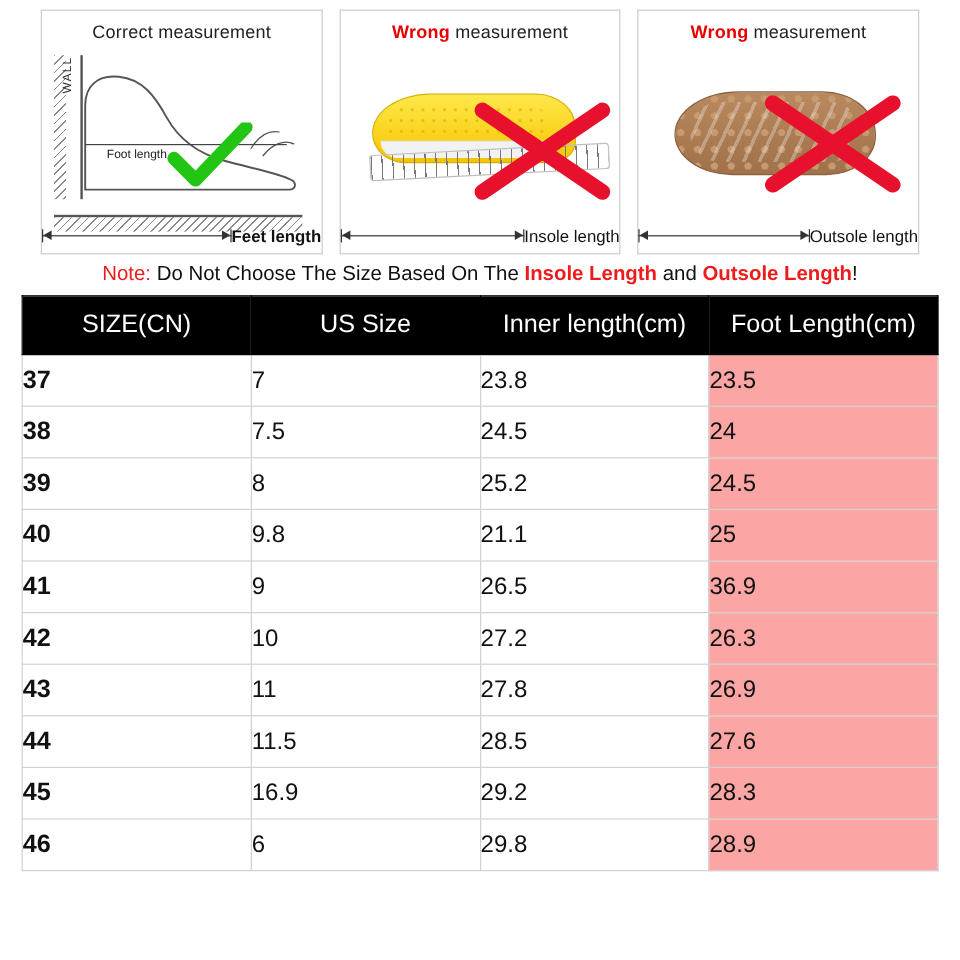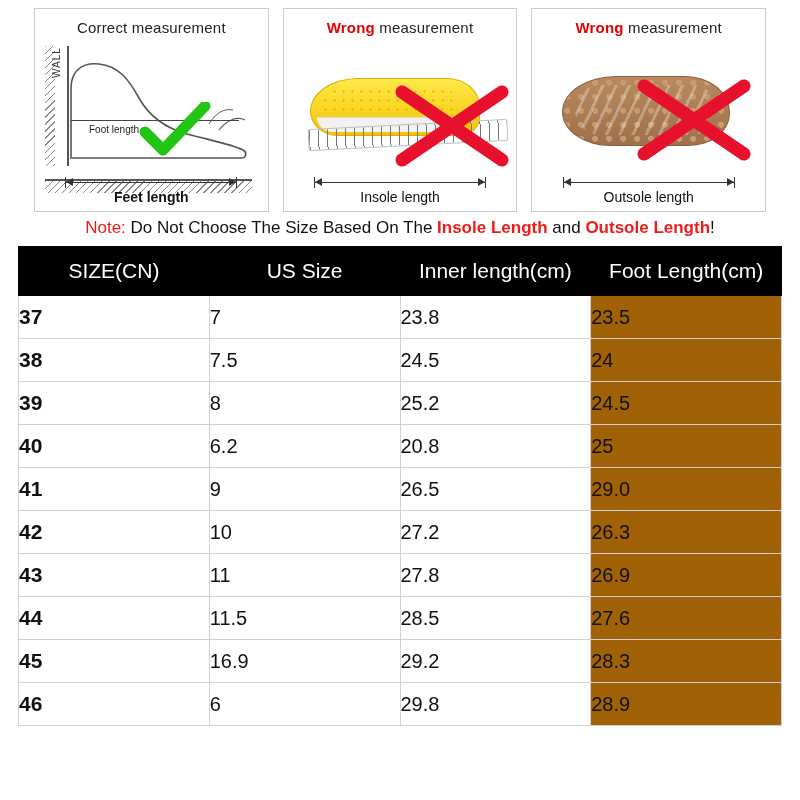--- a/index.html
+++ b/index.html
@@ -52,21 +52,20 @@
     flex: 1;
   }
 
   
   .caption-wrap {
     width: 100%;
     position: absolute;
     bottom: 6px;
     left: 0;
     display: flex;
-    flex-direction: column;
     align-items: center;
   }
   .arrow-line {
     position: relative;
     width: 74%;
     height: 10px;
     margin-bottom: 2px;
   }
   .arrow-line:before {
     content: "";
@@ -248,21 +247,21 @@
   }
   table.size-table tbody td {
     font-size: 20px;
     text-align: left;
     padding: 9px 0;
     border: 1px solid #d2d2d2;
     color: #111;
     background: #fff;
   }
   table.size-table tbody td.c0 { font-weight: bold; font-size: 21px; }
-  table.size-table tbody td.c3 { background: #a16207; }
+  table.size-table tbody td.c3 { background: #fca5a5; }
 </style>
 </head>
 <body>
 
 <div class="page">
 
   <div class="panels">
 
     <div class="panel">
       <div class="panel-title">
@@ -384,29 +383,29 @@
             <td class="c3">24</td>
           </tr>
           <tr>
             <td class="c0">39</td>
             <td class="c1">8</td>
             <td class="c2">25.2</td>
             <td class="c3">24.5</td>
           </tr>
           <tr>
             <td class="c0">40</td>
-            <td class="c1">6.2</td>
-            <td class="c2">20.8</td>
+            <td class="c1">9.8</td>
+            <td class="c2">21.1</td>
             <td class="c3">25</td>
           </tr>
           <tr>
             <td class="c0">41</td>
             <td class="c1">9</td>
             <td class="c2">26.5</td>
-            <td class="c3">29.0</td>
+            <td class="c3">36.9</td>
           </tr>
           <tr>
             <td class="c0">42</td>
             <td class="c1">10</td>
             <td class="c2">27.2</td>
             <td class="c3">26.3</td>
           </tr>
           <tr>
             <td class="c0">43</td>
             <td class="c1">11</td>

